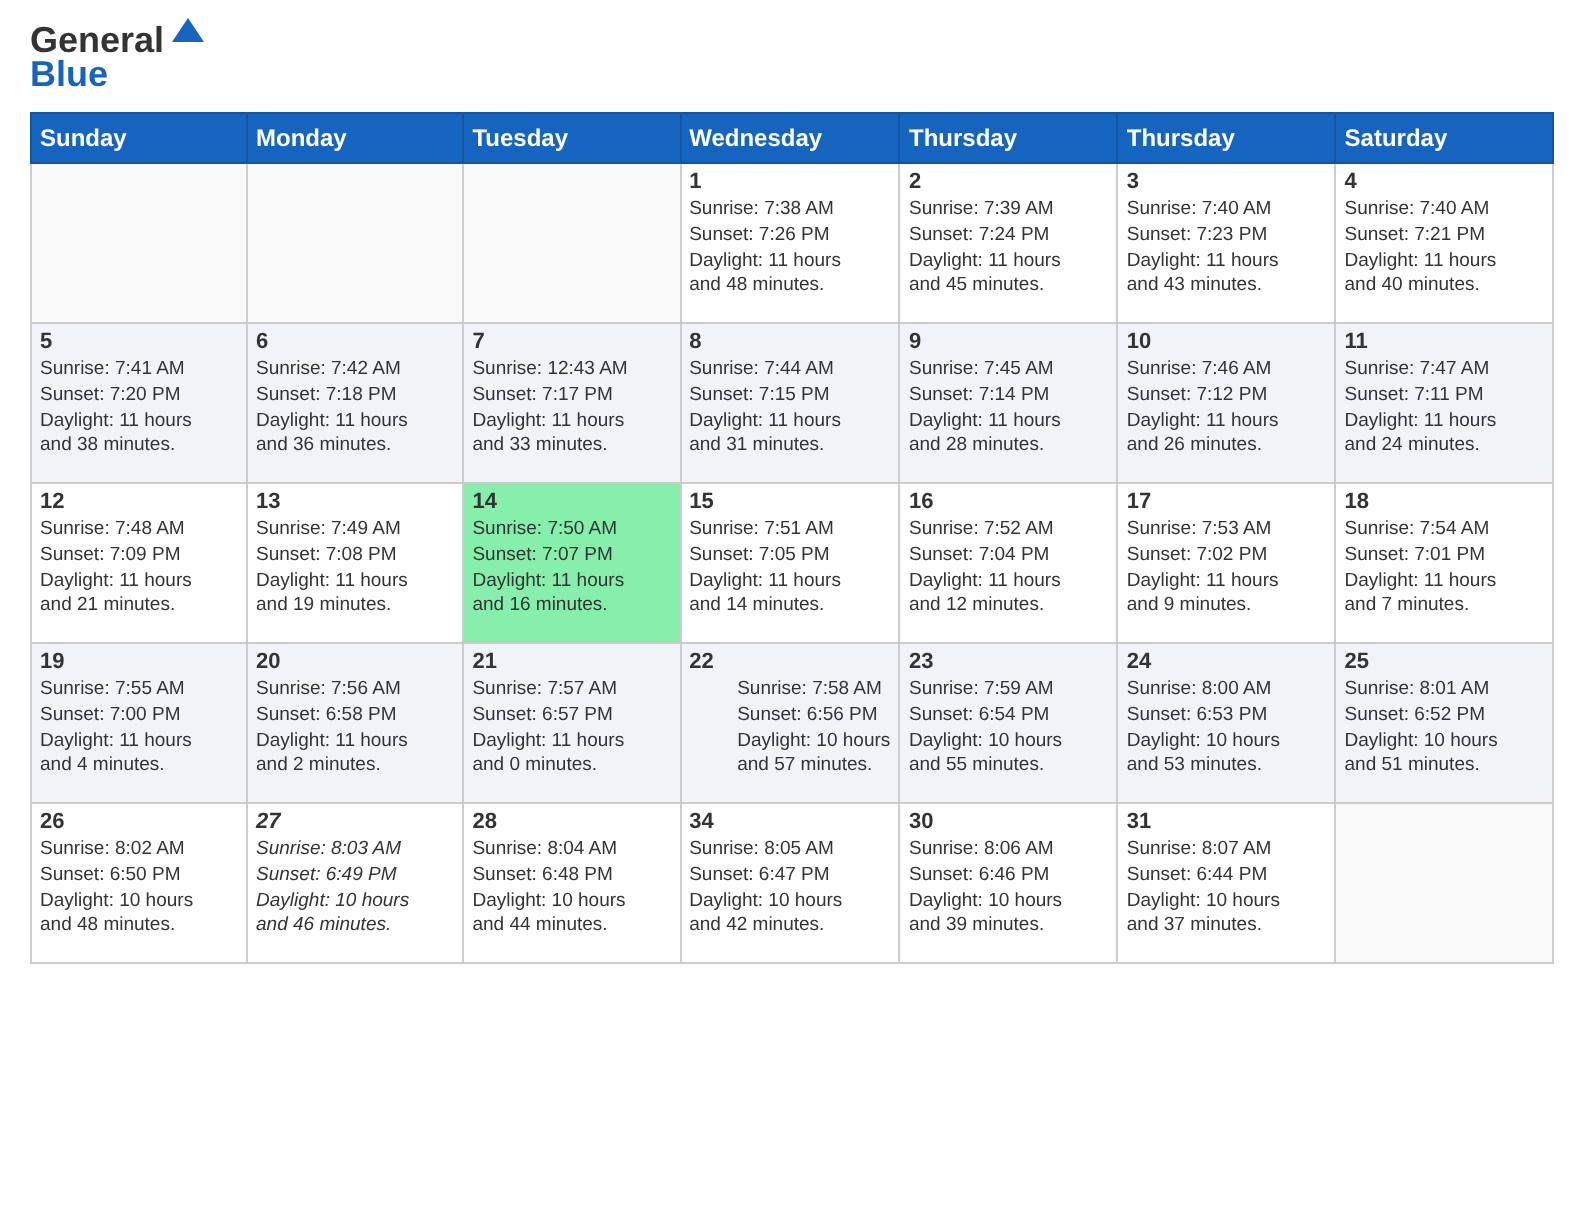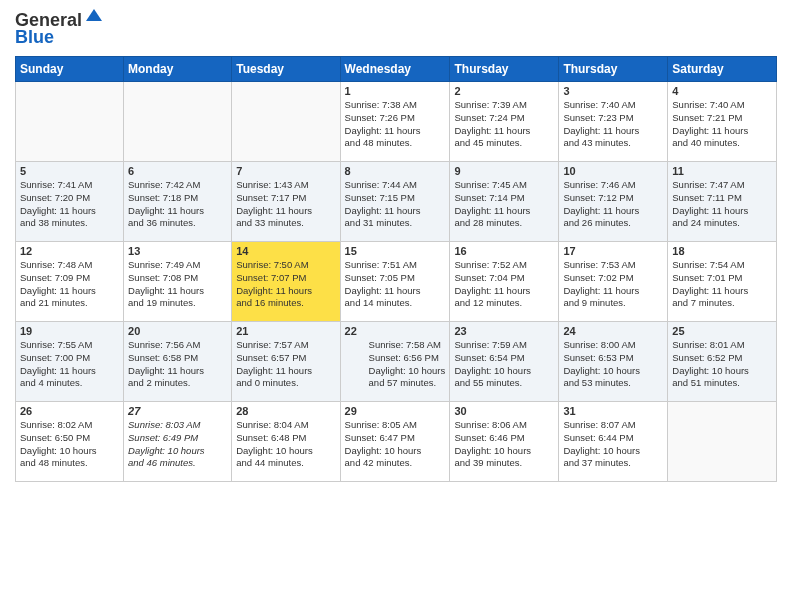--- a/index.html
+++ b/index.html
@@ -162,21 +162,21 @@
           </td>
           <td style="background: rgb(240, 244, 248);">
             <span class="day-number">6</span>
             <div class="day-info" style="white-space: pre-line;">Sunrise: 7:42 AM
 Sunset: 7:18 PM
 Daylight: 11 hours
 and 36 minutes.</div>
           </td>
           <td style="background: rgb(240, 244, 248);">
             <span class="day-number">7</span>
-            <div class="day-info" style="white-space: pre-line;">Sunrise: 1:43 AM
+            <div class="day-info" style="white-space: pre-line;">Sunrise: 12:43 AM
 Sunset: 7:17 PM
 Daylight: 11 hours
 and 33 minutes.</div>
           </td>
           <td style="background: rgb(240, 244, 248);">
             <span class="day-number">8</span>
             <div class="day-info" style="white-space: pre-line;">Sunrise: 7:44 AM
 Sunset: 7:15 PM
 Daylight: 11 hours
 and 31 minutes.</div>
@@ -211,21 +211,21 @@
 Daylight: 11 hours
 and 21 minutes.</div>
           </td>
           <td style="background: rgb(255, 255, 255);">
             <span class="day-number">13</span>
             <div class="day-info" style="white-space: pre-line;">Sunrise: 7:49 AM
 Sunset: 7:08 PM
 Daylight: 11 hours
 and 19 minutes.</div>
           </td>
-          <td style="background: #fde047;">
+          <td style="background: #86efac;">
             <span class="day-number">14</span>
             <div class="day-info" style="white-space: pre-line;">Sunrise: 7:50 AM
 Sunset: 7:07 PM
 Daylight: 11 hours
 and 16 minutes.</div>
           </td>
           <td style="background: rgb(255, 255, 255);">
             <span class="day-number">15</span>
             <div class="day-info" style="white-space: pre-line;">Sunrise: 7:51 AM
 Sunset: 7:05 PM
@@ -321,21 +321,21 @@
 and 46 minutes.</div>
           </td>
           <td style="background: rgb(255, 255, 255); margin-top: 23px;">
             <span class="day-number">28</span>
             <div class="day-info" style="white-space: pre-line;">Sunrise: 8:04 AM
 Sunset: 6:48 PM
 Daylight: 10 hours
 and 44 minutes.</div>
           </td>
           <td style="background: rgb(255, 255, 255);">
-            <span class="day-number">29</span>
+            <span class="day-number">34</span>
             <div class="day-info" style="white-space: pre-line;">Sunrise: 8:05 AM
 Sunset: 6:47 PM
 Daylight: 10 hours
 and 42 minutes.</div>
           </td>
           <td style="background: rgb(255, 255, 255);">
             <span class="day-number">30</span>
             <div class="day-info" style="white-space: pre-line;">Sunrise: 8:06 AM
 Sunset: 6:46 PM
 Daylight: 10 hours

